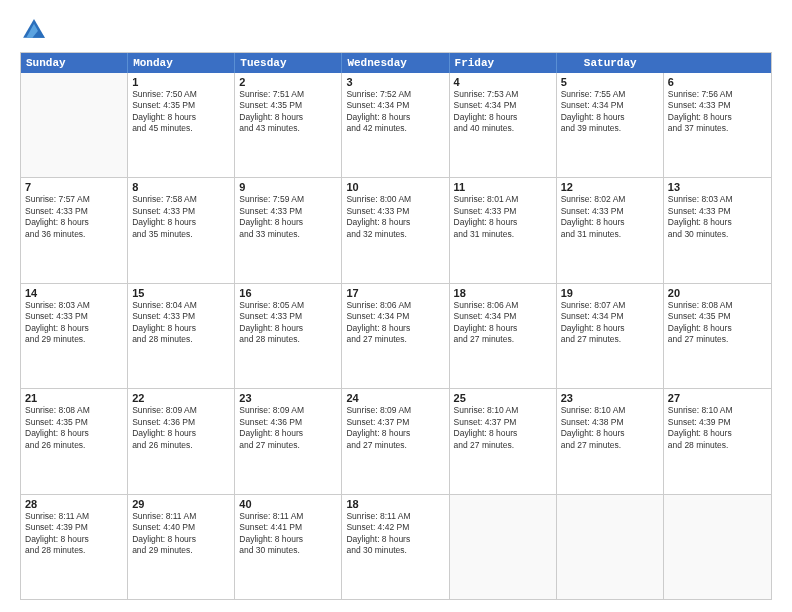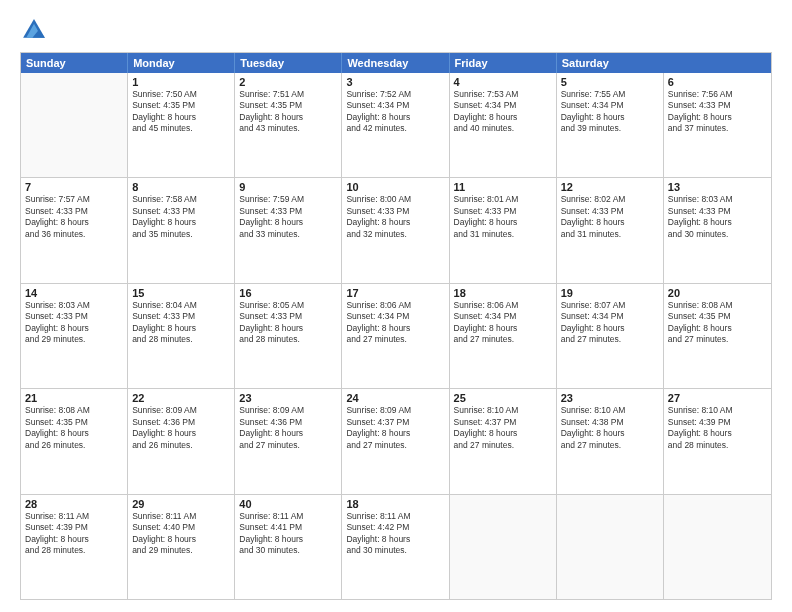--- a/index.html
+++ b/index.html
@@ -73,22 +73,23 @@
       grid-template-columns: repeat(7, 1fr);
       background: #3a6fc4;
     }
     .cal-header-cell {
       color: #fff;
       font-size: 11px;
       font-weight: bold;
       padding: 4px 5px;
       text-align: left;
       border-right: 1px solid #5a8fd4;
-    }
-    .cal-header-cell:last-child { border-right: none; }
+      font-family: Liberation Mono, monospace;
+    }
+    .cal-header-cell:last-child { border-right: none; text-align: center; }
     .cal-body {
       flex: 1;
       display: flex;
       flex-direction: column;
     }
     .cal-row {
       display: grid;
       grid-template-columns: repeat(7, 1fr);
       flex: 1;
       border-top: 1px solid #ccc;

